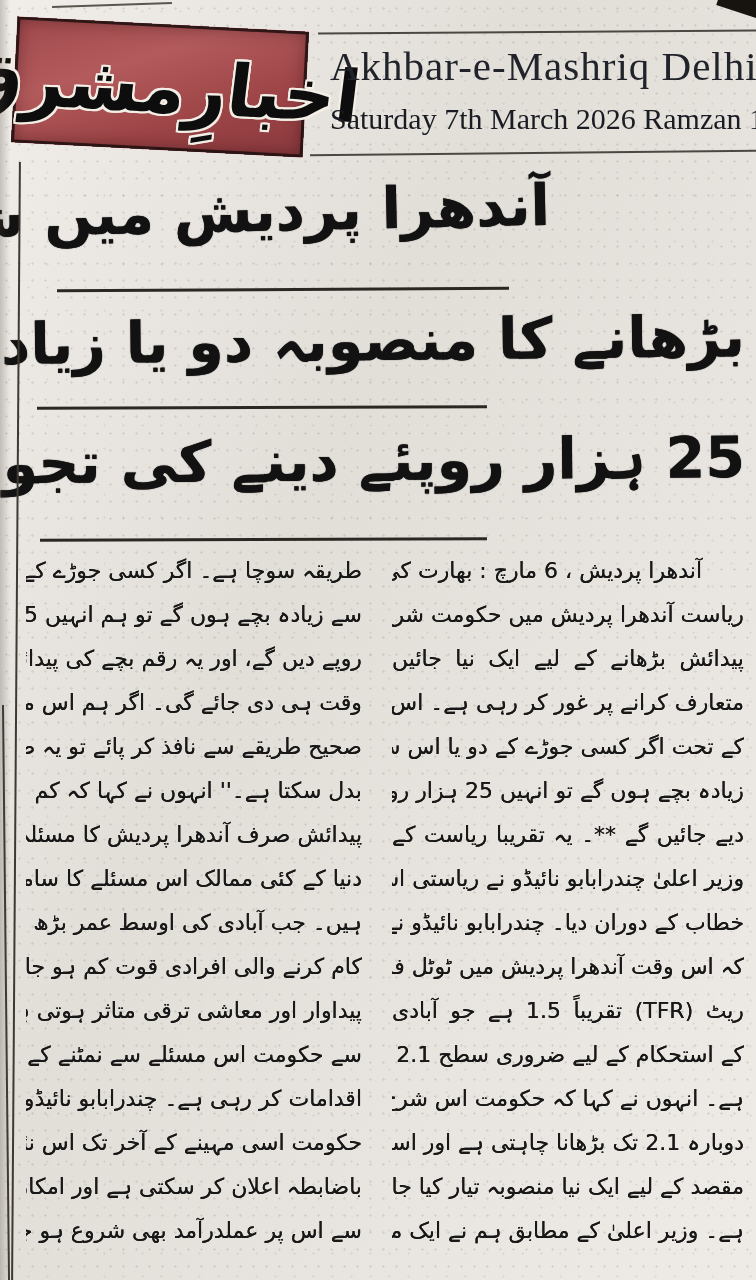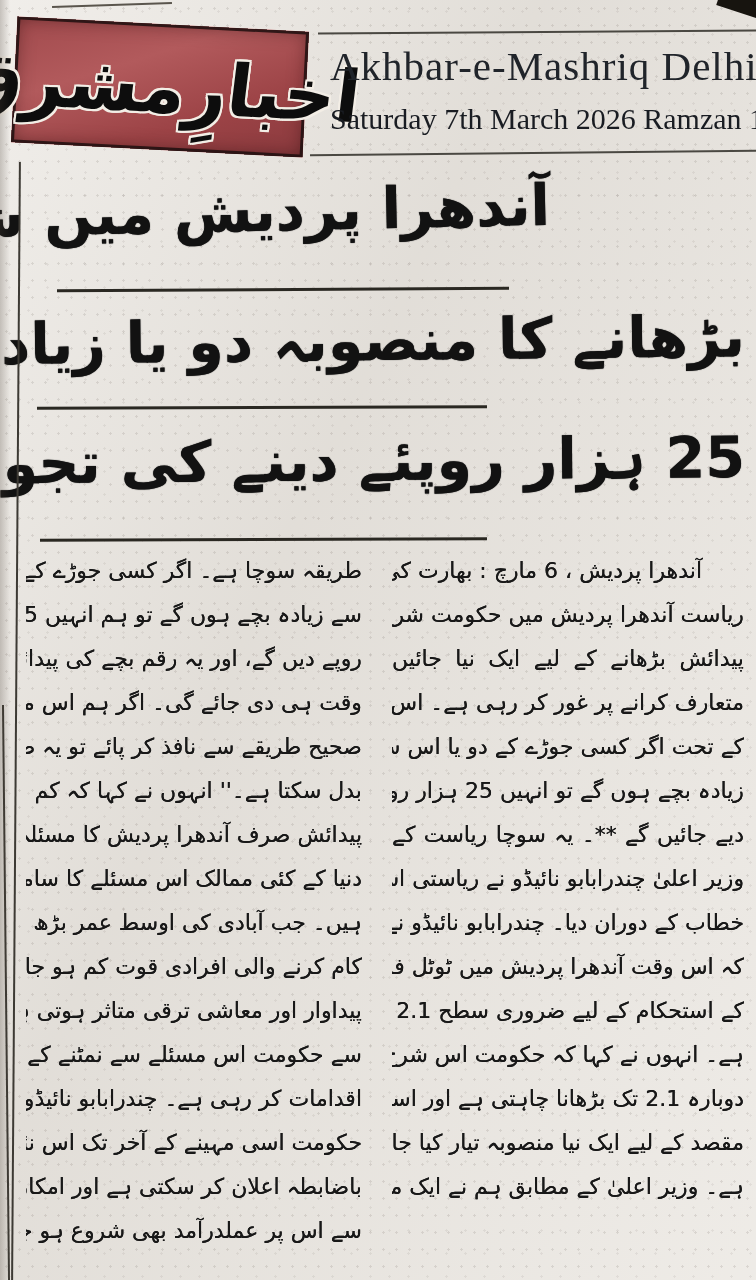--- a/index.html
+++ b/index.html
@@ -126,24 +126,25 @@
   </div>
 
   <div>
     <div class="column column-right">
         <div class="line">آندھرا پردیش ، 6 مارچ : بھارت کی</div>
         <div class="line">ریاست آندھرا پردیش میں حکومت شرحِ</div>
         <div class="line">پیدائش بڑھانے کے لیے ایک نیا جائیں</div>
         <div class="line">متعارف کرانے پر غور کر رہی ہے۔ اس منصوبے</div>
         <div class="line">کے تحت اگر کسی جوڑے کے دو یا اس سے</div>
         <div class="line">زیادہ بچے ہوں گے تو انہیں 25 ہزار روپے</div>
-        <div class="line">دیے جائیں گے **۔ یہ سوچا ریاست کے</div>
+        <div class="line">دیے جائیں گے **۔ یہ تقریبا ریاست کے</div>
         <div class="line">وزیر اعلیٰ چندرابابو نائیڈو نے ریاستی اسمبلی میں</div>
         <div class="line">خطاب کے دوران دیا۔ چندرابابو نائیڈو نے کہا</div>
         <div class="line">کہ اس وقت آندھرا پردیش میں ٹوٹل فرٹیلیٹی</div>
+        <div class="line">ریٹ (TFR) تقریباً 1.5 ہے جو آبادی</div>
         <div class="line">کے استحکام کے لیے ضروری سطح 2.1 سے کم</div>
         <div class="line">ہے۔ انہوں نے کہا کہ حکومت اس شرح کو</div>
         <div class="line">دوبارہ 2.1 تک بڑھانا چاہتی ہے اور اسی</div>
         <div class="line">مقصد کے لیے ایک نیا منصوبہ تیار کیا جا رہا</div>
         <div class="line">ہے۔ وزیر اعلیٰ کے مطابق ہم نے ایک منفرد</div>
       </div>
     <div class="column column-left">
         <div class="line">طریقہ سوچا ہے۔ اگر کسی جوڑے کے دو یا اس</div>
         <div class="line">سے زیادہ بچے ہوں گے تو ہم انہیں 25 ہزار</div>
         <div class="line">روپے دیں گے، اور یہ رقم بچے کی پیدائش کے</div>

